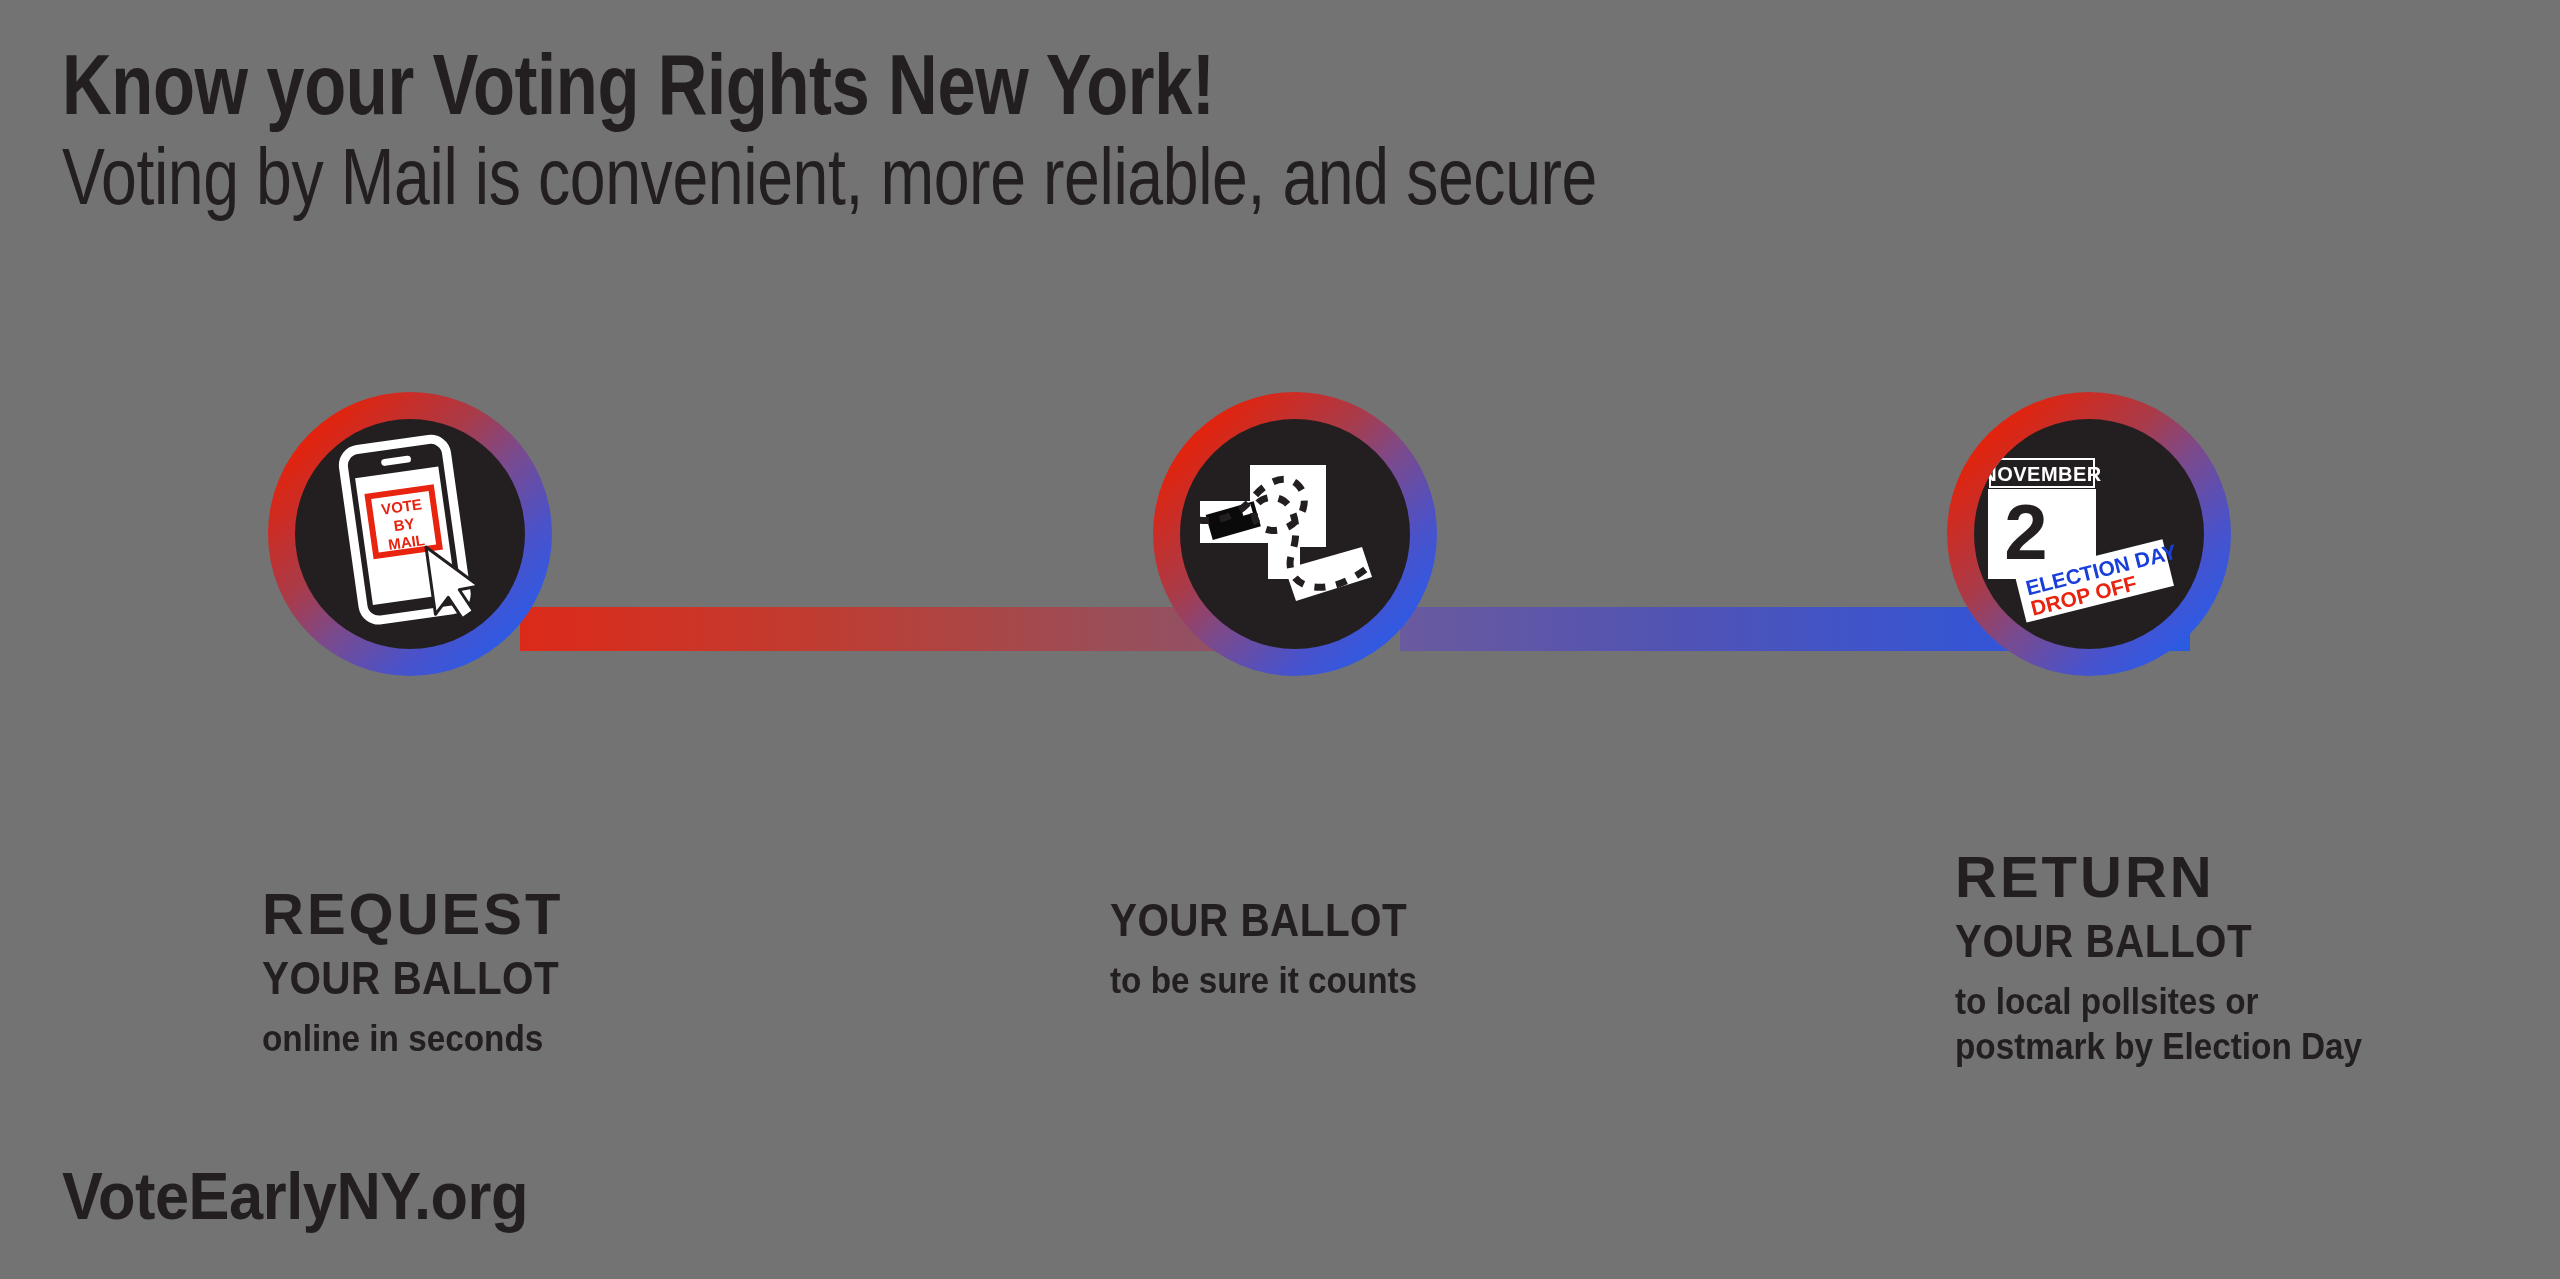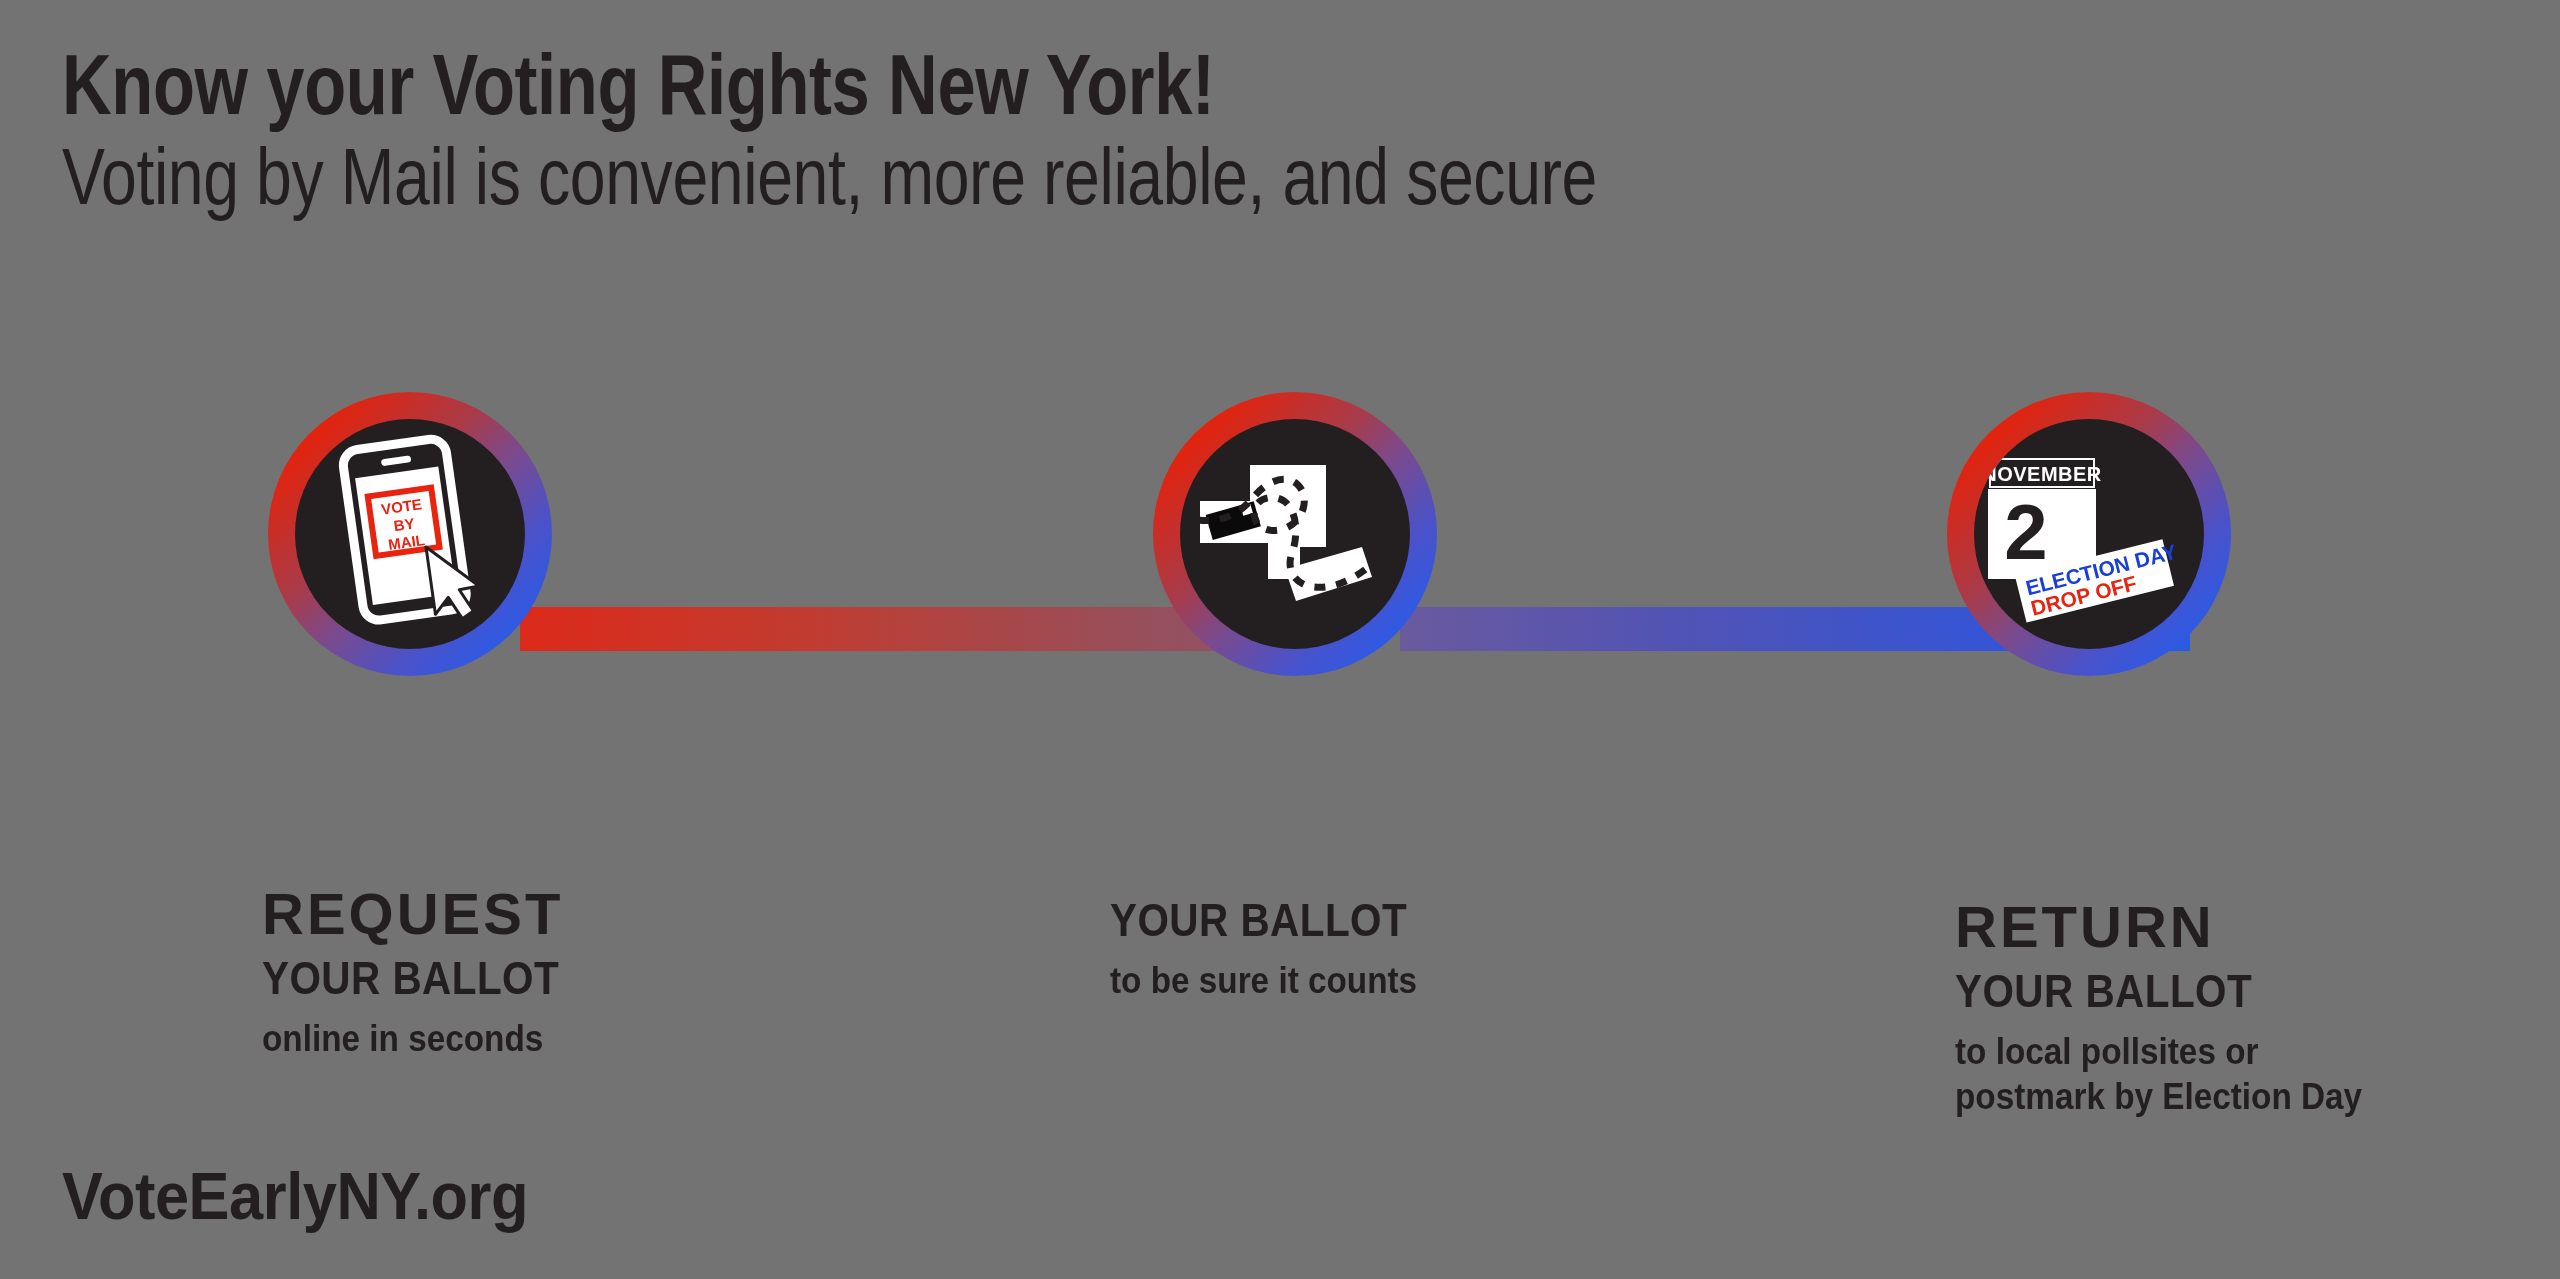--- a/index.html
+++ b/index.html
@@ -122,21 +122,21 @@
   }
   .icon-holder svg { display: block; }
 
   
   .caption {
     position: absolute;
     z-index: 5;
   }
   .cap-1 { left: 262px; top: 885px; }
   .cap-2 { left: 1110px; top: 885px; }
-  .cap-3 { left: 1955px; top: 898px; }
+  .cap-3 { left: 1955px; top: 848px; }
 
   .cap-title {
     font-family: "Liberation Sans Narrow", "Liberation Sans", sans-serif;
     font-weight: 700;
     font-size: 58px;
     line-height: 1.0;
     letter-spacing: 3px;
     color: #231F20;
     white-space: nowrap;
   }

